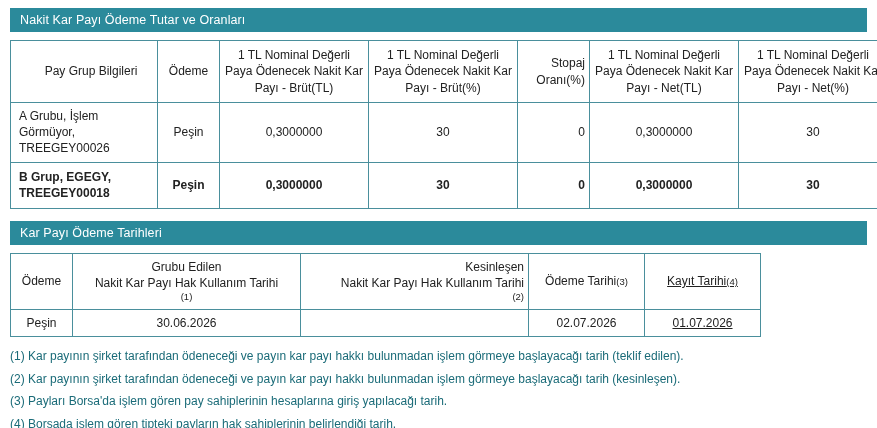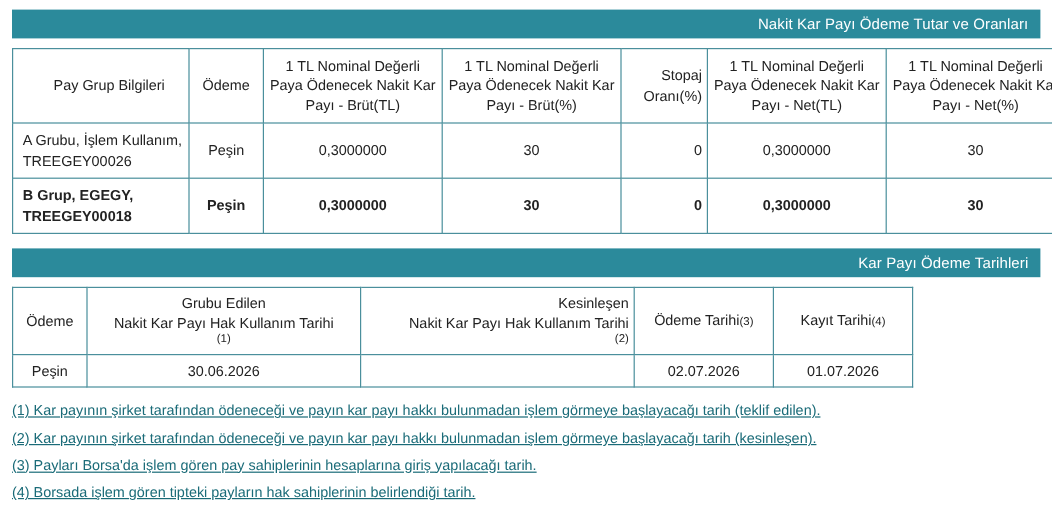--- a/index.html
+++ b/index.html
@@ -15,21 +15,20 @@
     position: relative;
     padding: 8px 10px;
   }
   .section-header {
     background: #2b8a9b;
     color: #ffffff;
     font-size: 12.5px;
     padding: 5px 10px;
     margin: 0 0 8px 0;
     letter-spacing: 0.1px;
-    text-align: right;
   }
   table {
     border-collapse: collapse;
     width: 857px;
     table-layout: fixed;
   }
   table td, table th {
     border: 1px solid #4a8f9c;
     font-size: 12px;
     color: #222;
@@ -50,32 +49,31 @@
   #tbl-amounts tr.bold-row td { font-weight: bold; }
 
   
   #tbl-dates { width: 750px; }
   #tbl-dates th { height: 42px; }
   #tbl-dates td { height: 26px; }
   #tbl-dates .c1 { width: 62px; }
   #tbl-dates .c2 { width: 228px; }
   #tbl-dates .c3 { width: 228px; text-align: right; }
   #tbl-dates .c4 { width: 116px; margin-left: 28px; }
-  #tbl-dates .c5 { width: 116px; }
+  #tbl-dates .c5 { width: 116px; text-decoration: underline; }
   #tbl-dates .sub { font-size: 9.5px; vertical-align: baseline; }
   .two-line span { display: block; }
   .notes {
     margin-top: 12px;
   }
   .note {
     font-size: 12px;
     color: #1a6b78;
     margin: 0 0 7px 0;
     line-height: 1.3;
-    text-decoration: underline;
   }
   .spacer-16 { height: 12px; }
 </style>
 </head>
 <body>
 
 <div class="page">
 
   <div class="section-header">Nakit Kar Payı Ödeme Tutar ve Oranları</div>
 
@@ -86,21 +84,21 @@
         <th class="col-pay">Ödeme</th>
         <th class="col-num">1 TL Nominal Değerli Paya Ödenecek Nakit Kar Payı - Brüt(TL)</th>
         <th class="col-num">1 TL Nominal Değerli Paya Ödenecek Nakit Kar Payı - Brüt(%)</th>
         <th class="col-stopaj">Stopaj Oranı(%)</th>
         <th class="col-num">1 TL Nominal Değerli Paya Ödenecek Nakit Kar Payı - Net(TL)</th>
         <th class="col-num">1 TL Nominal Değerli Paya Ödenecek Nakit Kar Payı - Net(%)</th>
       </tr>
     </thead>
     <tbody>
       <tr>
-        <td class="col-group">A Grubu, İşlem Kullanım, TREEGEY00026</td>
+        <td class="col-group">A Grubu, İşlem Görmüyor, TREEGEY00026</td>
         <td class="col-pay">Peşin</td>
         <td class="col-num">0,3000000</td>
         <td class="col-num">30</td>
         <td class="col-stopaj">0</td>
         <td class="col-num">0,3000000</td>
         <td class="col-num">30</td>
       </tr>
       <tr class="bold-row">
         <td class="col-group">B Grup, EGEGY, TREEGEY00018</td>
         <td class="col-pay">Peşin</td>

